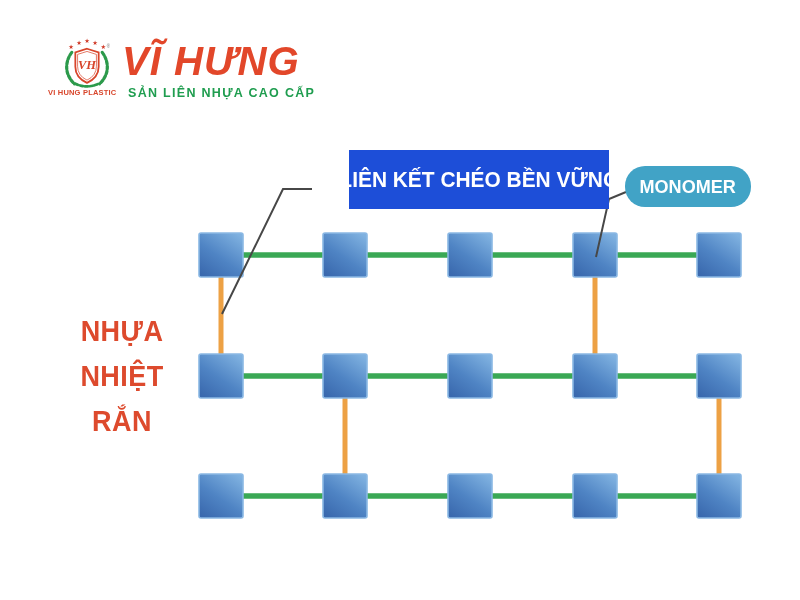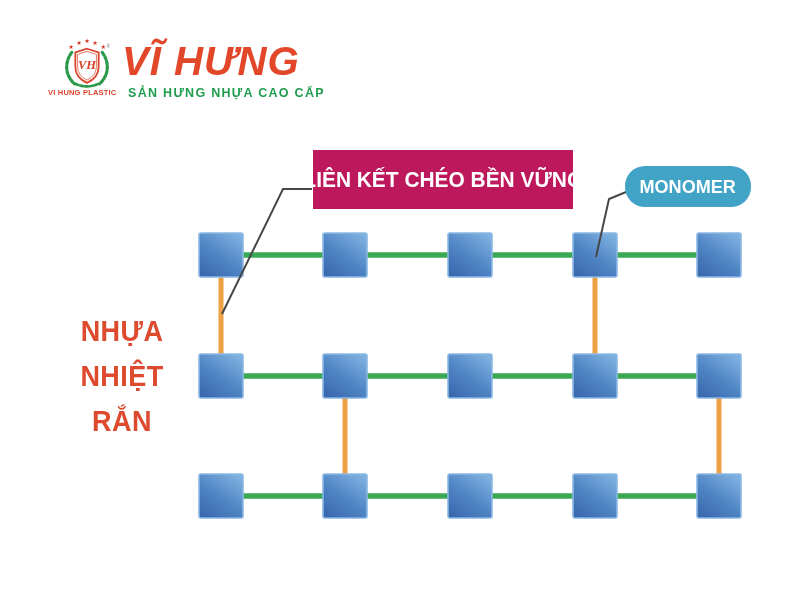--- a/index.html
+++ b/index.html
@@ -64,21 +64,21 @@
       </g>
 
       <g>
         <path d="M30,12 L43,16 L43,32 Q43,44 30,50 Q17,44 17,32 L17,16 Z" fill="#ffffff" stroke="#d8452b" stroke-width="2"></path>
         <path d="M30,15 L40.5,18.3 L40.5,31.5 Q40.5,42 30,47 Q19.5,42 19.5,31.5 L19.5,18.3 Z" fill="none" stroke="#d8452b" stroke-width="0.8"></path>
         <text x="30" y="35" text-anchor="middle" font-family="Liberation Serif,serif" font-style="italic" font-weight="bold" font-size="14" fill="#d8452b">VH</text>
       </g>
     </svg>
     <div id="emblem-caption">VI HUNG PLASTIC</div>
     <div id="brand-name" style="color: rgb(226, 71, 42);">VĨ HƯNG</div>
-    <div id="brand-tagline" style="color: rgb(31, 157, 79);">SẢN HƯNG NHỰA CAO CẤP</div>
+    <div id="brand-tagline" style="color: rgb(31, 157, 79);">SẢN LIÊN NHỰA CAO CẤP</div>
   </div>
 
   <svg id="diagram-svg" viewBox="0 0 800 600">
       <defs>
         <linearGradient id="nodeGrad" x1="0.85" y1="0" x2="0.15" y2="1">
   <stop offset="0" stop-color="#7fb1e0"></stop>
   <stop offset="0.55" stop-color="#4f84c4"></stop>
   <stop offset="1" stop-color="#3a69ae"></stop>
 </linearGradient>
       </defs>
@@ -101,21 +101,21 @@
       <rect x="697" y="354" width="44" height="44" rx="2" fill="url(#nodeGrad)" stroke="#8ab8e4" stroke-width="1.6"></rect>
       <rect x="199" y="474" width="44" height="44" rx="2" fill="url(#nodeGrad)" stroke="#8ab8e4" stroke-width="1.6"></rect>
       <rect x="323" y="474" width="44" height="44" rx="2" fill="url(#nodeGrad)" stroke="#8ab8e4" stroke-width="1.6"></rect>
       <rect x="448" y="474" width="44" height="44" rx="2" fill="url(#nodeGrad)" stroke="#8ab8e4" stroke-width="1.6"></rect>
       <rect x="573" y="474" width="44" height="44" rx="2" fill="url(#nodeGrad)" stroke="#8ab8e4" stroke-width="1.6"></rect>
       <rect x="697" y="474" width="44" height="44" rx="2" fill="url(#nodeGrad)" stroke="#8ab8e4" stroke-width="1.6"></rect>
       <polyline points="312,189 283,189 222,314" fill="none" stroke="#474747" stroke-width="2"></polyline>
       <polyline points="626,192 609,199 596,257" fill="none" stroke="#474747" stroke-width="2"></polyline>
     </svg>
 
-  <div class="callout" id="crosslink-callout" style="background: #be185d; color: rgb(255, 255, 255);">
+  <div class="callout" id="crosslink-callout" style="background: #1d4ed8; color: rgb(255, 255, 255); margin-left: 36px;">
     <span>LIÊN KẾT CHÉO BỀN VỮNG</span>
   </div>
   <div class="callout" id="monomer-callout" style="background: rgb(65, 163, 198); color: rgb(255, 255, 255);">
     <span>MONOMER</span>
   </div>
 
   <div id="side-title" style="color: rgb(221, 74, 45);">
     <div>NHỰA</div>
     <div>NHIỆT</div>
     <div>RẮN</div>

